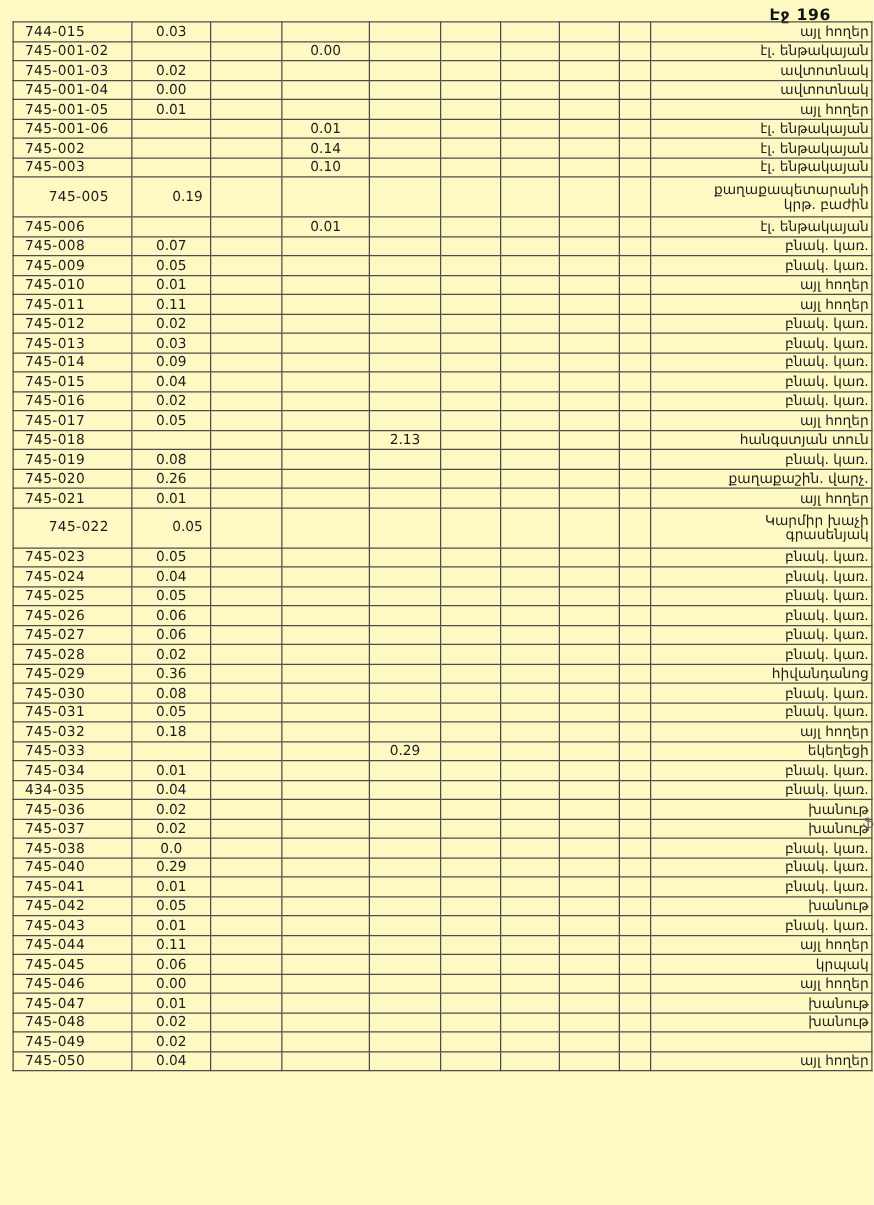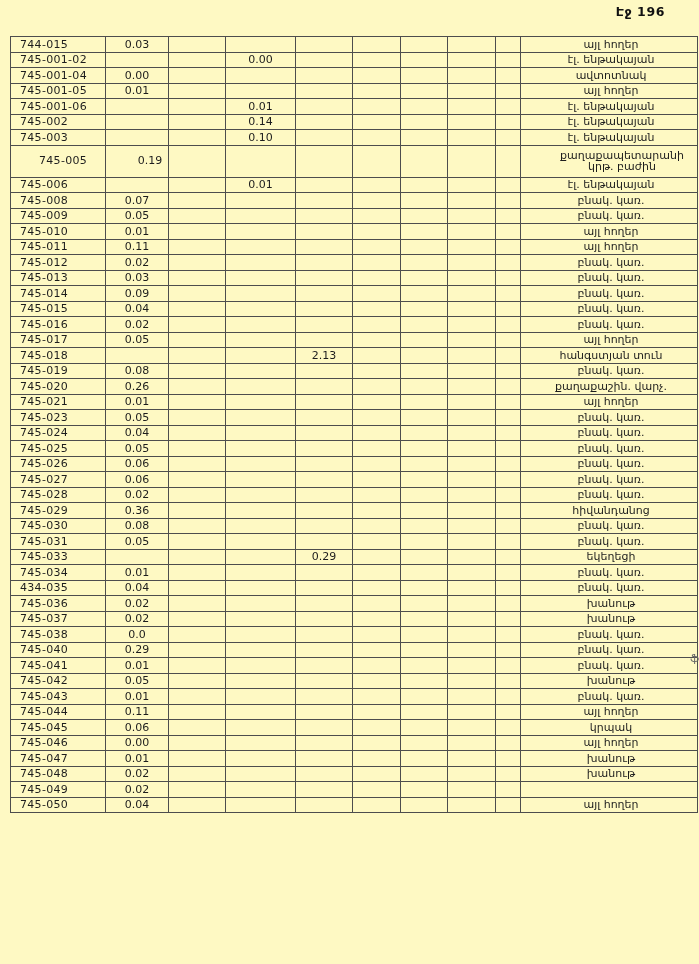--- a/index.html
+++ b/index.html
@@ -7,35 +7,35 @@
   body { background:#ffffff; font-family:"DejaVu Sans", sans-serif; }
   .page {
     position:relative; width:699px; height:964px;
     background:#fef9c3; color:#1c1c1c; overflow:hidden;
   }
   .page-header {
     position:absolute; top:4px; right:34px;
     font-weight:bold; font-size:12.5px; letter-spacing:0.6px; color:#111;
   }
   table.parcel {
-    position:absolute; left:10px; top:36px; width:687px;
+    position:absolute; left:10px; top:17px; width:687px;
     border-collapse:collapse; table-layout:fixed;
     border:1.5px solid #3a3a3a;
   }
   td {
     border:1px solid #4d4d4d;
     font-size:11px; line-height:11.5px;
     height:15.5px; padding:0 2px;
     overflow:hidden; vertical-align:middle;
     color:#1d1d1d;
   }
   tr.tall td { height:32px;padding-left:28px; }
   td.c-code { text-align:left; padding-left:9px; letter-spacing:0.3px; }
   td.c-val  { text-align:center; }
-  td.c-label{ text-align:center; padding-left:6px; white-space:pre-line; }
+  td.c-label{ text-align:right; padding-left:6px; white-space:pre-line; }
   .margin-mark {
     position:absolute; top:652px; right:0px;
     font-size:11px; color:#666;
   }
 </style>
 </head>
 <body>
 
 <div class="page">
 
@@ -73,20 +73,32 @@
           <td class="c-empty"></td>
           <td class="c-val">0.00</td>
           <td class="c-val"></td>
           <td class="c-empty"></td>
           <td class="c-empty"></td>
           <td class="c-empty"></td>
           <td class="c-empty"></td>
           <td class="c-label">էլ. ենթակայան</td>
         </tr>
         <tr>
+          <td class="c-code">745-001-03</td>
+          <td class="c-val">0.02</td>
+          <td class="c-empty"></td>
+          <td class="c-val"></td>
+          <td class="c-val"></td>
+          <td class="c-empty"></td>
+          <td class="c-empty"></td>
+          <td class="c-empty"></td>
+          <td class="c-empty"></td>
+          <td class="c-label">ավտոտնակ</td>
+        </tr>
+        <tr>
           <td class="c-code">745-001-04</td>
           <td class="c-val">0.00</td>
           <td class="c-empty"></td>
           <td class="c-val"></td>
           <td class="c-val"></td>
           <td class="c-empty"></td>
           <td class="c-empty"></td>
           <td class="c-empty"></td>
           <td class="c-empty"></td>
           <td class="c-label">ավտոտնակ</td>
@@ -325,20 +337,33 @@
           <td class="c-val">0.01</td>
           <td class="c-empty"></td>
           <td class="c-val"></td>
           <td class="c-val"></td>
           <td class="c-empty"></td>
           <td class="c-empty"></td>
           <td class="c-empty"></td>
           <td class="c-empty"></td>
           <td class="c-label">այլ հողեր</td>
         </tr>
+        <tr class="tall">
+          <td class="c-code">745-022</td>
+          <td class="c-val">0.05</td>
+          <td class="c-empty"></td>
+          <td class="c-val"></td>
+          <td class="c-val"></td>
+          <td class="c-empty"></td>
+          <td class="c-empty"></td>
+          <td class="c-empty"></td>
+          <td class="c-empty"></td>
+          <td class="c-label">Կարմիր խաչի
+գրասենյակ</td>
+        </tr>
         <tr>
           <td class="c-code">745-023</td>
           <td class="c-val">0.05</td>
           <td class="c-empty"></td>
           <td class="c-val"></td>
           <td class="c-val"></td>
           <td class="c-empty"></td>
           <td class="c-empty"></td>
           <td class="c-empty"></td>
           <td class="c-empty"></td>
@@ -432,20 +457,32 @@
           <td class="c-code">745-031</td>
           <td class="c-val">0.05</td>
           <td class="c-empty"></td>
           <td class="c-val"></td>
           <td class="c-val"></td>
           <td class="c-empty"></td>
           <td class="c-empty"></td>
           <td class="c-empty"></td>
           <td class="c-empty"></td>
           <td class="c-label">բնակ. կառ.</td>
+        </tr>
+        <tr>
+          <td class="c-code">745-032</td>
+          <td class="c-val">0.18</td>
+          <td class="c-empty"></td>
+          <td class="c-val"></td>
+          <td class="c-val"></td>
+          <td class="c-empty"></td>
+          <td class="c-empty"></td>
+          <td class="c-empty"></td>
+          <td class="c-empty"></td>
+          <td class="c-label">այլ հողեր</td>
         </tr>
         <tr>
           <td class="c-code">745-033</td>
           <td class="c-val"></td>
           <td class="c-empty"></td>
           <td class="c-val"></td>
           <td class="c-val">0.29</td>
           <td class="c-empty"></td>
           <td class="c-empty"></td>
           <td class="c-empty"></td>

